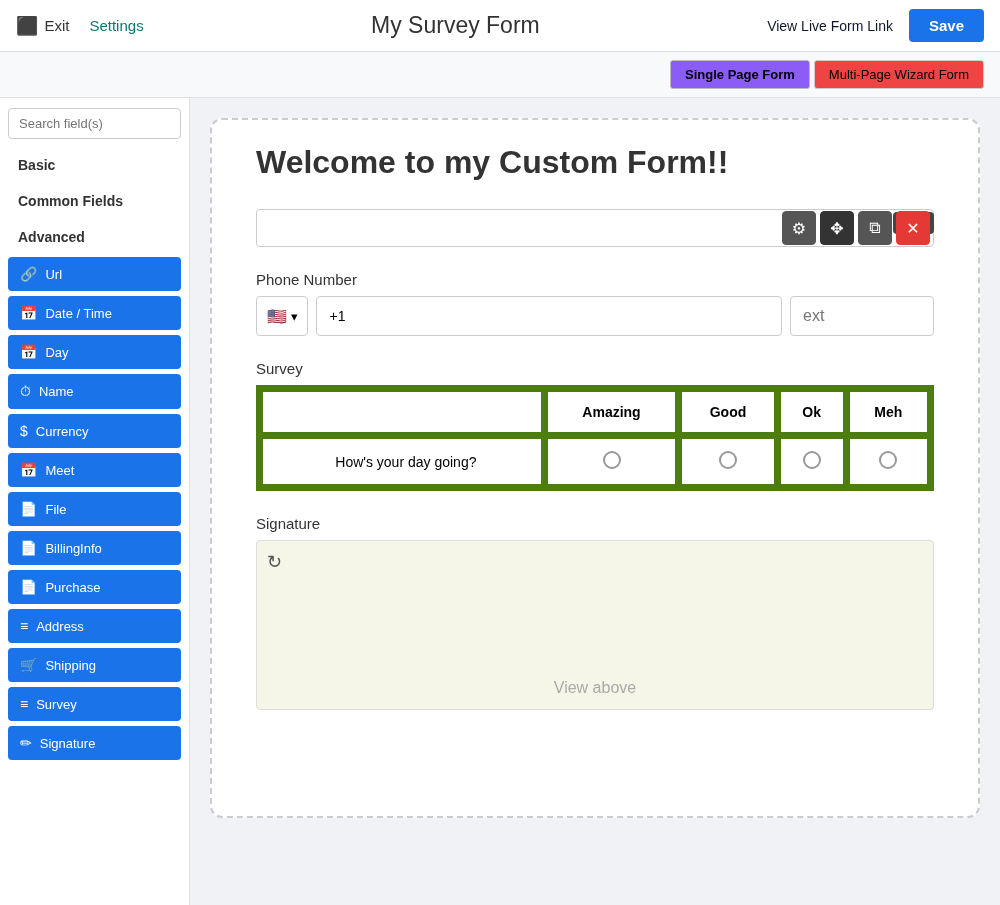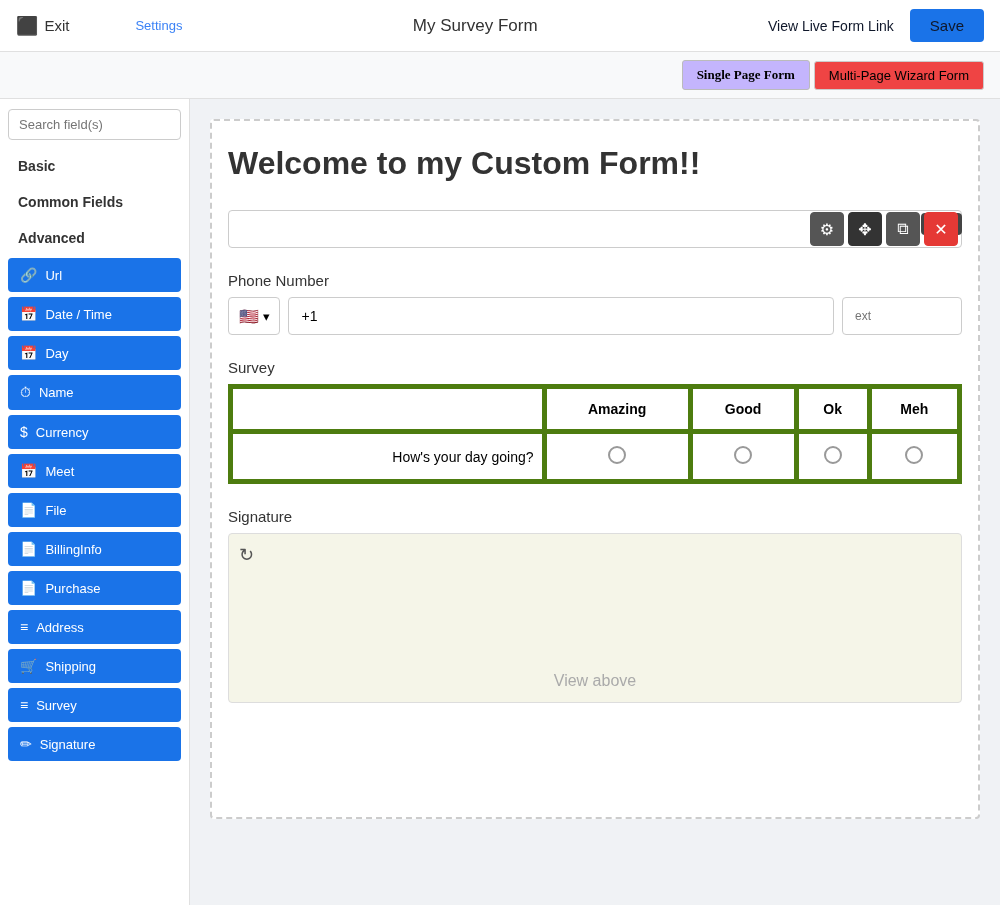--- a/index.html
+++ b/index.html
@@ -11,49 +11,48 @@
       align-items: center;
       justify-content: space-between;
       background: #fff;
       padding: 0 16px;
       height: 52px;
       border-bottom: 1px solid #e0e0e0;
     }
     .header-left { display: flex; align-items: center; gap: 20px; }
     .exit-btn { display: flex; align-items: center; gap: 6px; color: #333; cursor: pointer; font-size: 15px; }
     .exit-icon { font-size: 18px; }
-    .settings-link { color: #3b82f6; font-size: 13px; cursor: pointer; margin-left: 46px; }
-    .header-title { font-size: 17px; color: #333; font-weight: normal; }
+    .settings-link { color: #0f766e; font-size: 15px; cursor: pointer; }
+    .header-title { font-size: 23px; color: #333; font-weight: normal; }
     .header-right { display: flex; align-items: center; gap: 16px; }
     .view-live-link { color: #0f172a; font-size: 14px; cursor: pointer; text-decoration: none; }
-    .save-btn { background: #1a73e8; color: #0f172a; border: none; padding: 8px 20px; border-radius: 4px; font-size: 15px; cursor: pointer; font-weight: normal; }
+    .save-btn { background: #1a73e8; color: #ffffff; border: none; padding: 8px 20px; border-radius: 4px; font-size: 15px; cursor: pointer; font-weight: bold; }
 
     
     .sub-header {
       display: flex;
       justify-content: flex-end;
       align-items: center;
       background: #f8f9fa;
       padding: 8px 16px;
       border-bottom: 1px solid #e0e0e0;
       gap: 4px;
     }
     .form-type-btn {
       padding: 6px 14px;
       border: 1px solid #ccc;
       background: #ef4444;
       font-size: 13px;
       cursor: pointer;
       border-radius: 3px;
     }
     .form-type-btn.active {
-      background: #c4b5fd;
+      background: #8b5cf6;
       font-weight: 600;
       border-color: #bbb;
-      font-family: Liberation Serif, serif;
     }
 
     
     .main {
       display: flex;
       height: calc(905px - 52px - 44px);
     }
 
     
     .sidebar {
@@ -103,22 +102,22 @@
       flex: 1;
       padding: 20px;
       overflow-y: auto;
       background: #f0f2f5;
     }
 
     
     .form-container {
       background: #fff;
       border: 2px dashed #ccc;
-      border-radius: 4px;
-      padding: 24px 16px;
+      border-radius: 12px;
+      padding: 24px 44px;
       min-height: 700px;
       position: relative;
     }
     .form-title {
       font-size: 32px;
       font-weight: bold;
       color: #333;
       margin-bottom: 28px;
     }
 
@@ -198,38 +197,38 @@
       font-size: 13px;
     }
     .phone-main {
       flex: 1;
       padding: 10px 12px;
       border: 1px solid #ccc;
       border-radius: 4px;
       font-size: 14px;
     }
     .phone-ext {
-      width: 120px;
+      width: 144px;
       padding: 10px 12px;
       border: 1px solid #ccc;
       border-radius: 4px;
-      font-size: 12px;
+      font-size: 16px;
       color: #aaa;
     }
 
     
     .survey-table { width: 100%; border-collapse: collapse; border: 1px solid #ddd; }
     .survey-table th, .survey-table td {
-      border: 5px solid #4d7c0f;
+      border: 7px solid #4d7c0f;
       padding: 12px 8px;
       text-align: center;
       font-size: 14px;
     }
     .survey-table th { font-weight: 600; background: #fff; }
-    .survey-table td:first-child { text-align: right; padding-left: 16px; margin-left: 48px; }
+    .survey-table td:first-child { text-align: center; padding-left: 16px; margin-left: 48px; }
     .survey-table tr:nth-child(even) { background: #fafafa; }
     .radio-circle {
       width: 18px;
       height: 18px;
       border: 2px solid #999;
       border-radius: 50%;
       display: inline-block;
     }
 
     

